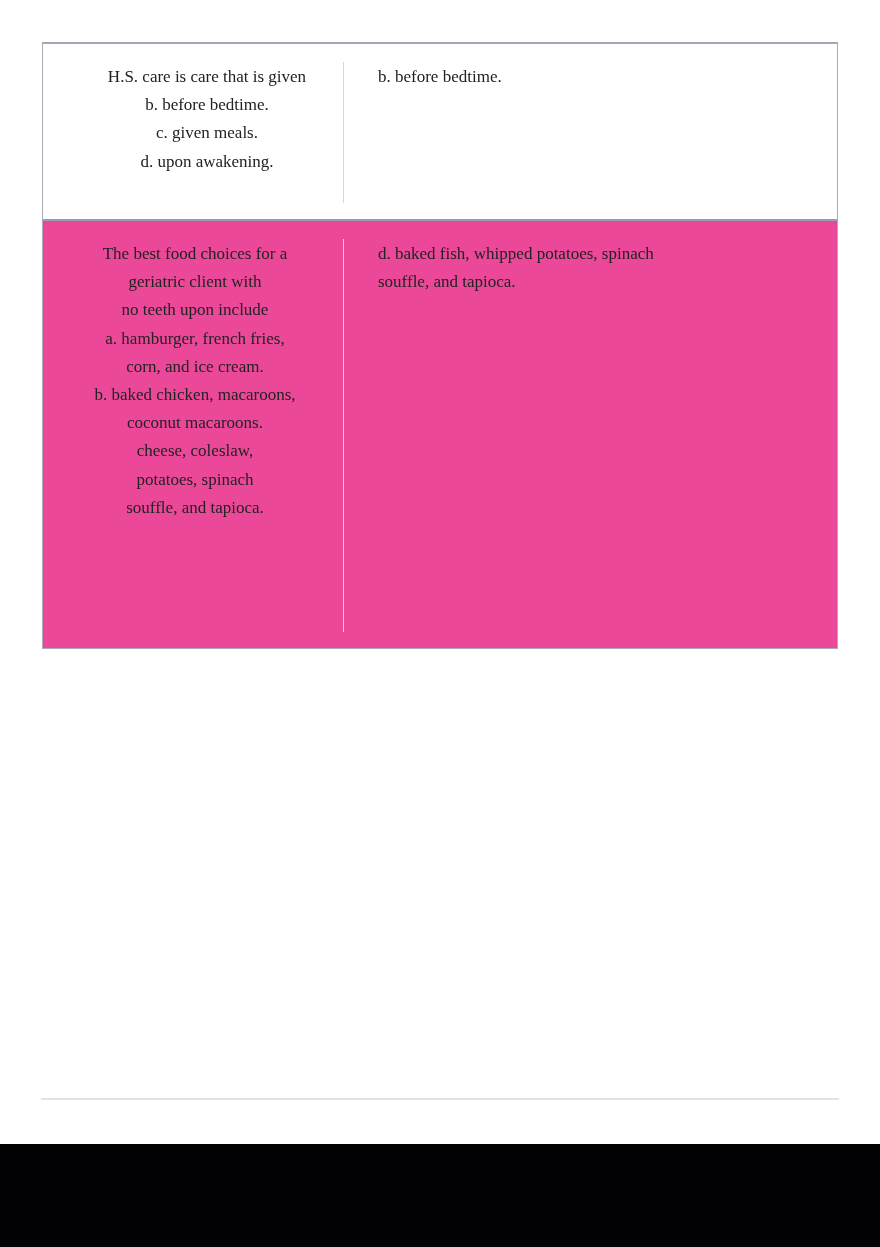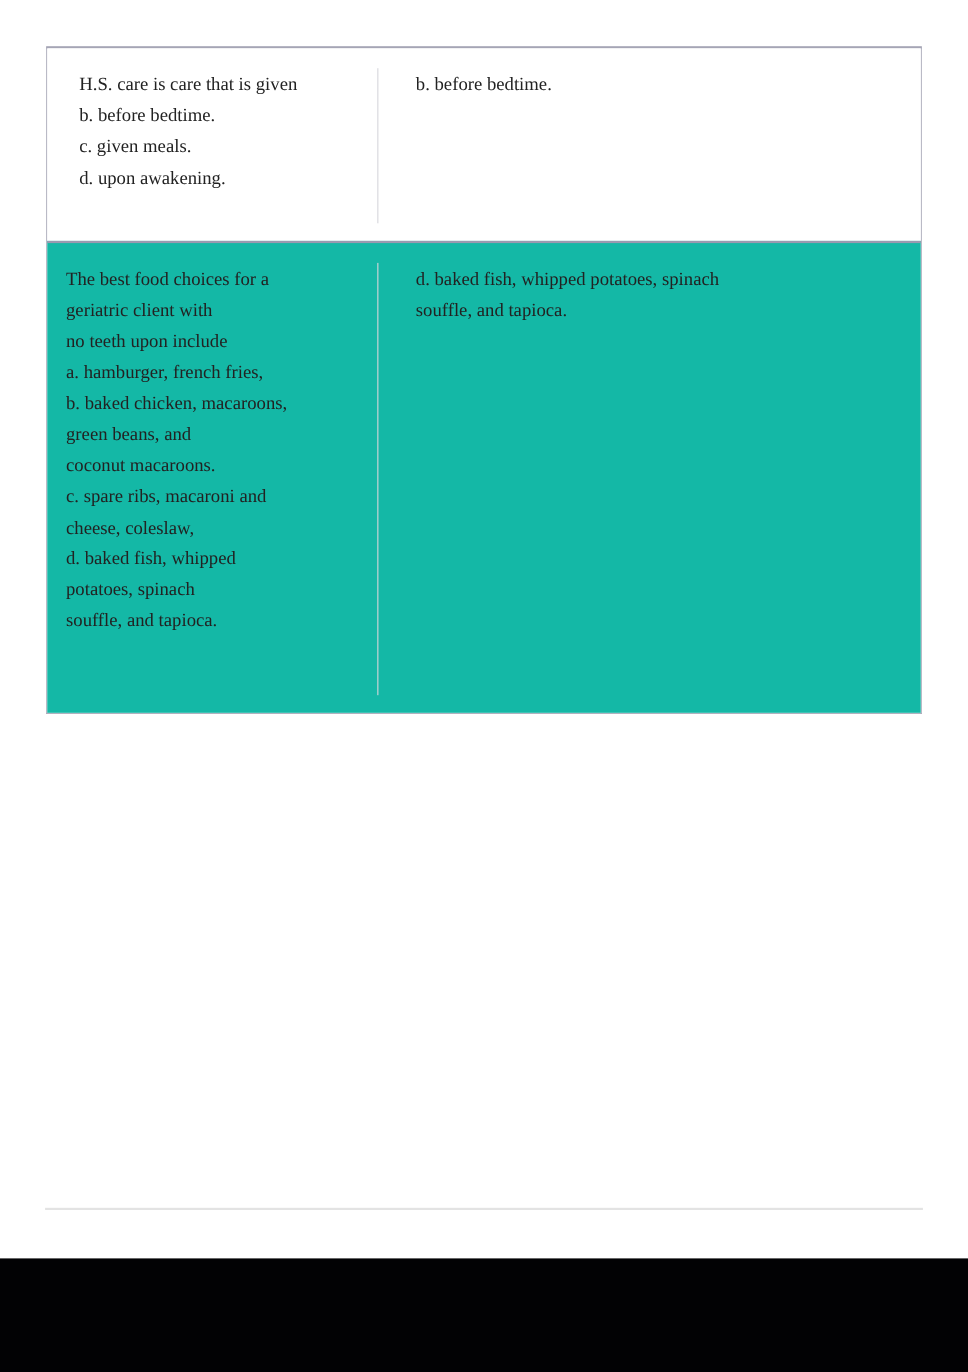--- a/index.html
+++ b/index.html
@@ -10,22 +10,22 @@
       color: #222222;
     }
     .card-stack {
       position: absolute; left: 42px; top: 42px; width: 796px;
       border: 1px solid #a9a9b8; border-top: 2px solid #a5a5b5;
       box-sizing: border-box;
     }
     .card { position: relative; display: flex; box-sizing: border-box; }
     .card + .card { border-top: 2px solid #9a9ab0; }
     .card-1 { background: #ffffff; height: 175px; }
-    .card-2 { background: #14b8a6; height: 429px; }
-    .term { box-sizing: border-box; font-size: 17px; line-height: 28.2px; }
+    .card-2 { background: #ec4899; height: 429px; }
+    .term { box-sizing: border-box; font-size: 17px; line-height: 28.2px; text-align: center; }
     .card-1 .term { position: absolute; left: 29px; top: 19px; width: 270px; }
     .card-2 .term { position: absolute; left: 17px; top: 19px; width: 270px; }
     .divider { position: absolute; left: 300px; width: 1px; background: #d6d6dc; }
     .card-1 .divider { top: 18px; height: 141px; }
     .card-2 .divider { top: 18px; height: 393px; }
     .definition { position: absolute; left: 335px; top: 19px; width: 440px; font-size: 17px; line-height: 28.2px; }
     .line { display: block; white-space: nowrap; }
     .footer-rule { position: absolute; left: 41px; top: 1098px; width: 798px; height: 2px; background: #e3e3e3; }
     .bottom-bar { position: absolute; left: 0; top: 1144px; width: 880px; height: 103px; background: #020204; }
   </style>
@@ -46,26 +46,24 @@
       <span class="line">b. before bedtime.</span>
     </div>
   </div>
 
   <div class="card card-2">
     <div class="term">
       <span class="line">The best food choices for a</span>
       <span class="line">geriatric client with</span>
       <span class="line">no teeth upon include</span>
       <span class="line">a. hamburger, french fries,</span>
+      <span class="line">corn, and ice cream.</span>
       <span class="line">b. baked chicken, macaroons,</span>
-      <span class="line">green beans, and</span>
       <span class="line">coconut macaroons.</span>
-      <span class="line">c. spare ribs, macaroni and</span>
       <span class="line">cheese, coleslaw,</span>
-      <span class="line">d. baked fish, whipped</span>
       <span class="line">potatoes, spinach</span>
       <span class="line">souffle, and tapioca.</span>
     </div>
     <div class="divider"></div>
     <div class="definition">
       <span class="line">d. baked fish, whipped potatoes, spinach</span>
       <span class="line">souffle, and tapioca.</span>
     </div>
   </div>
 

